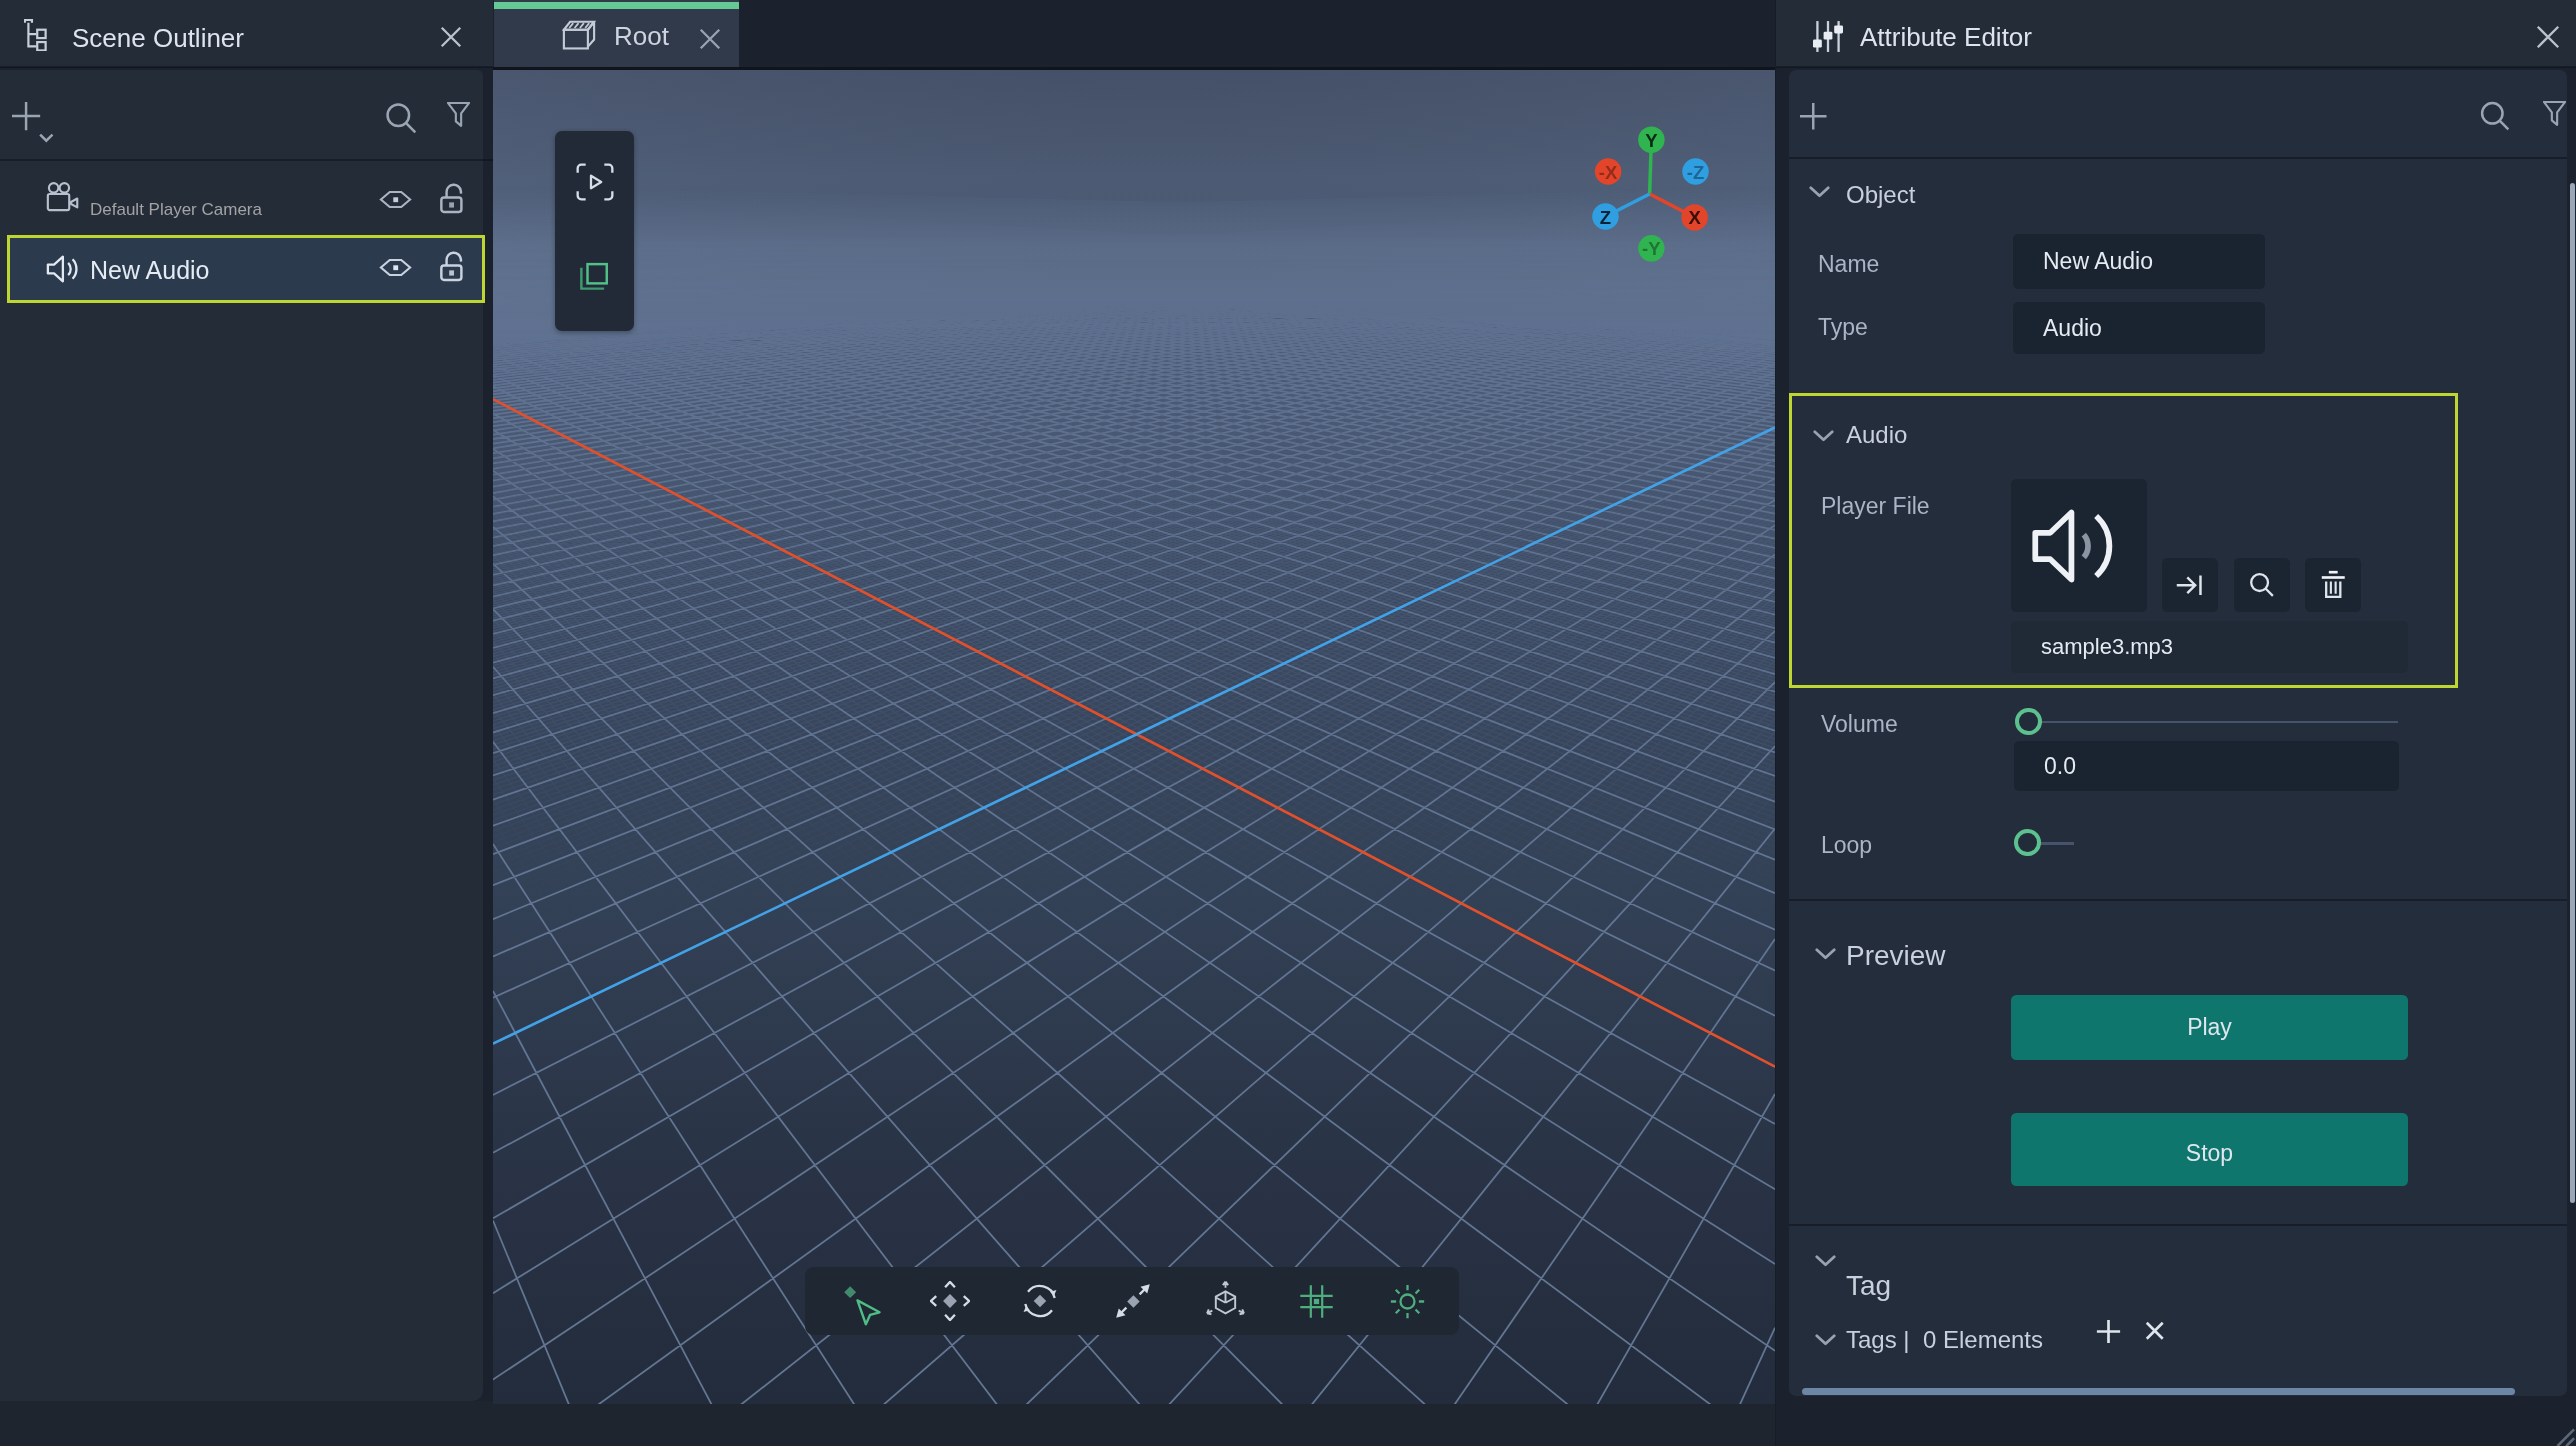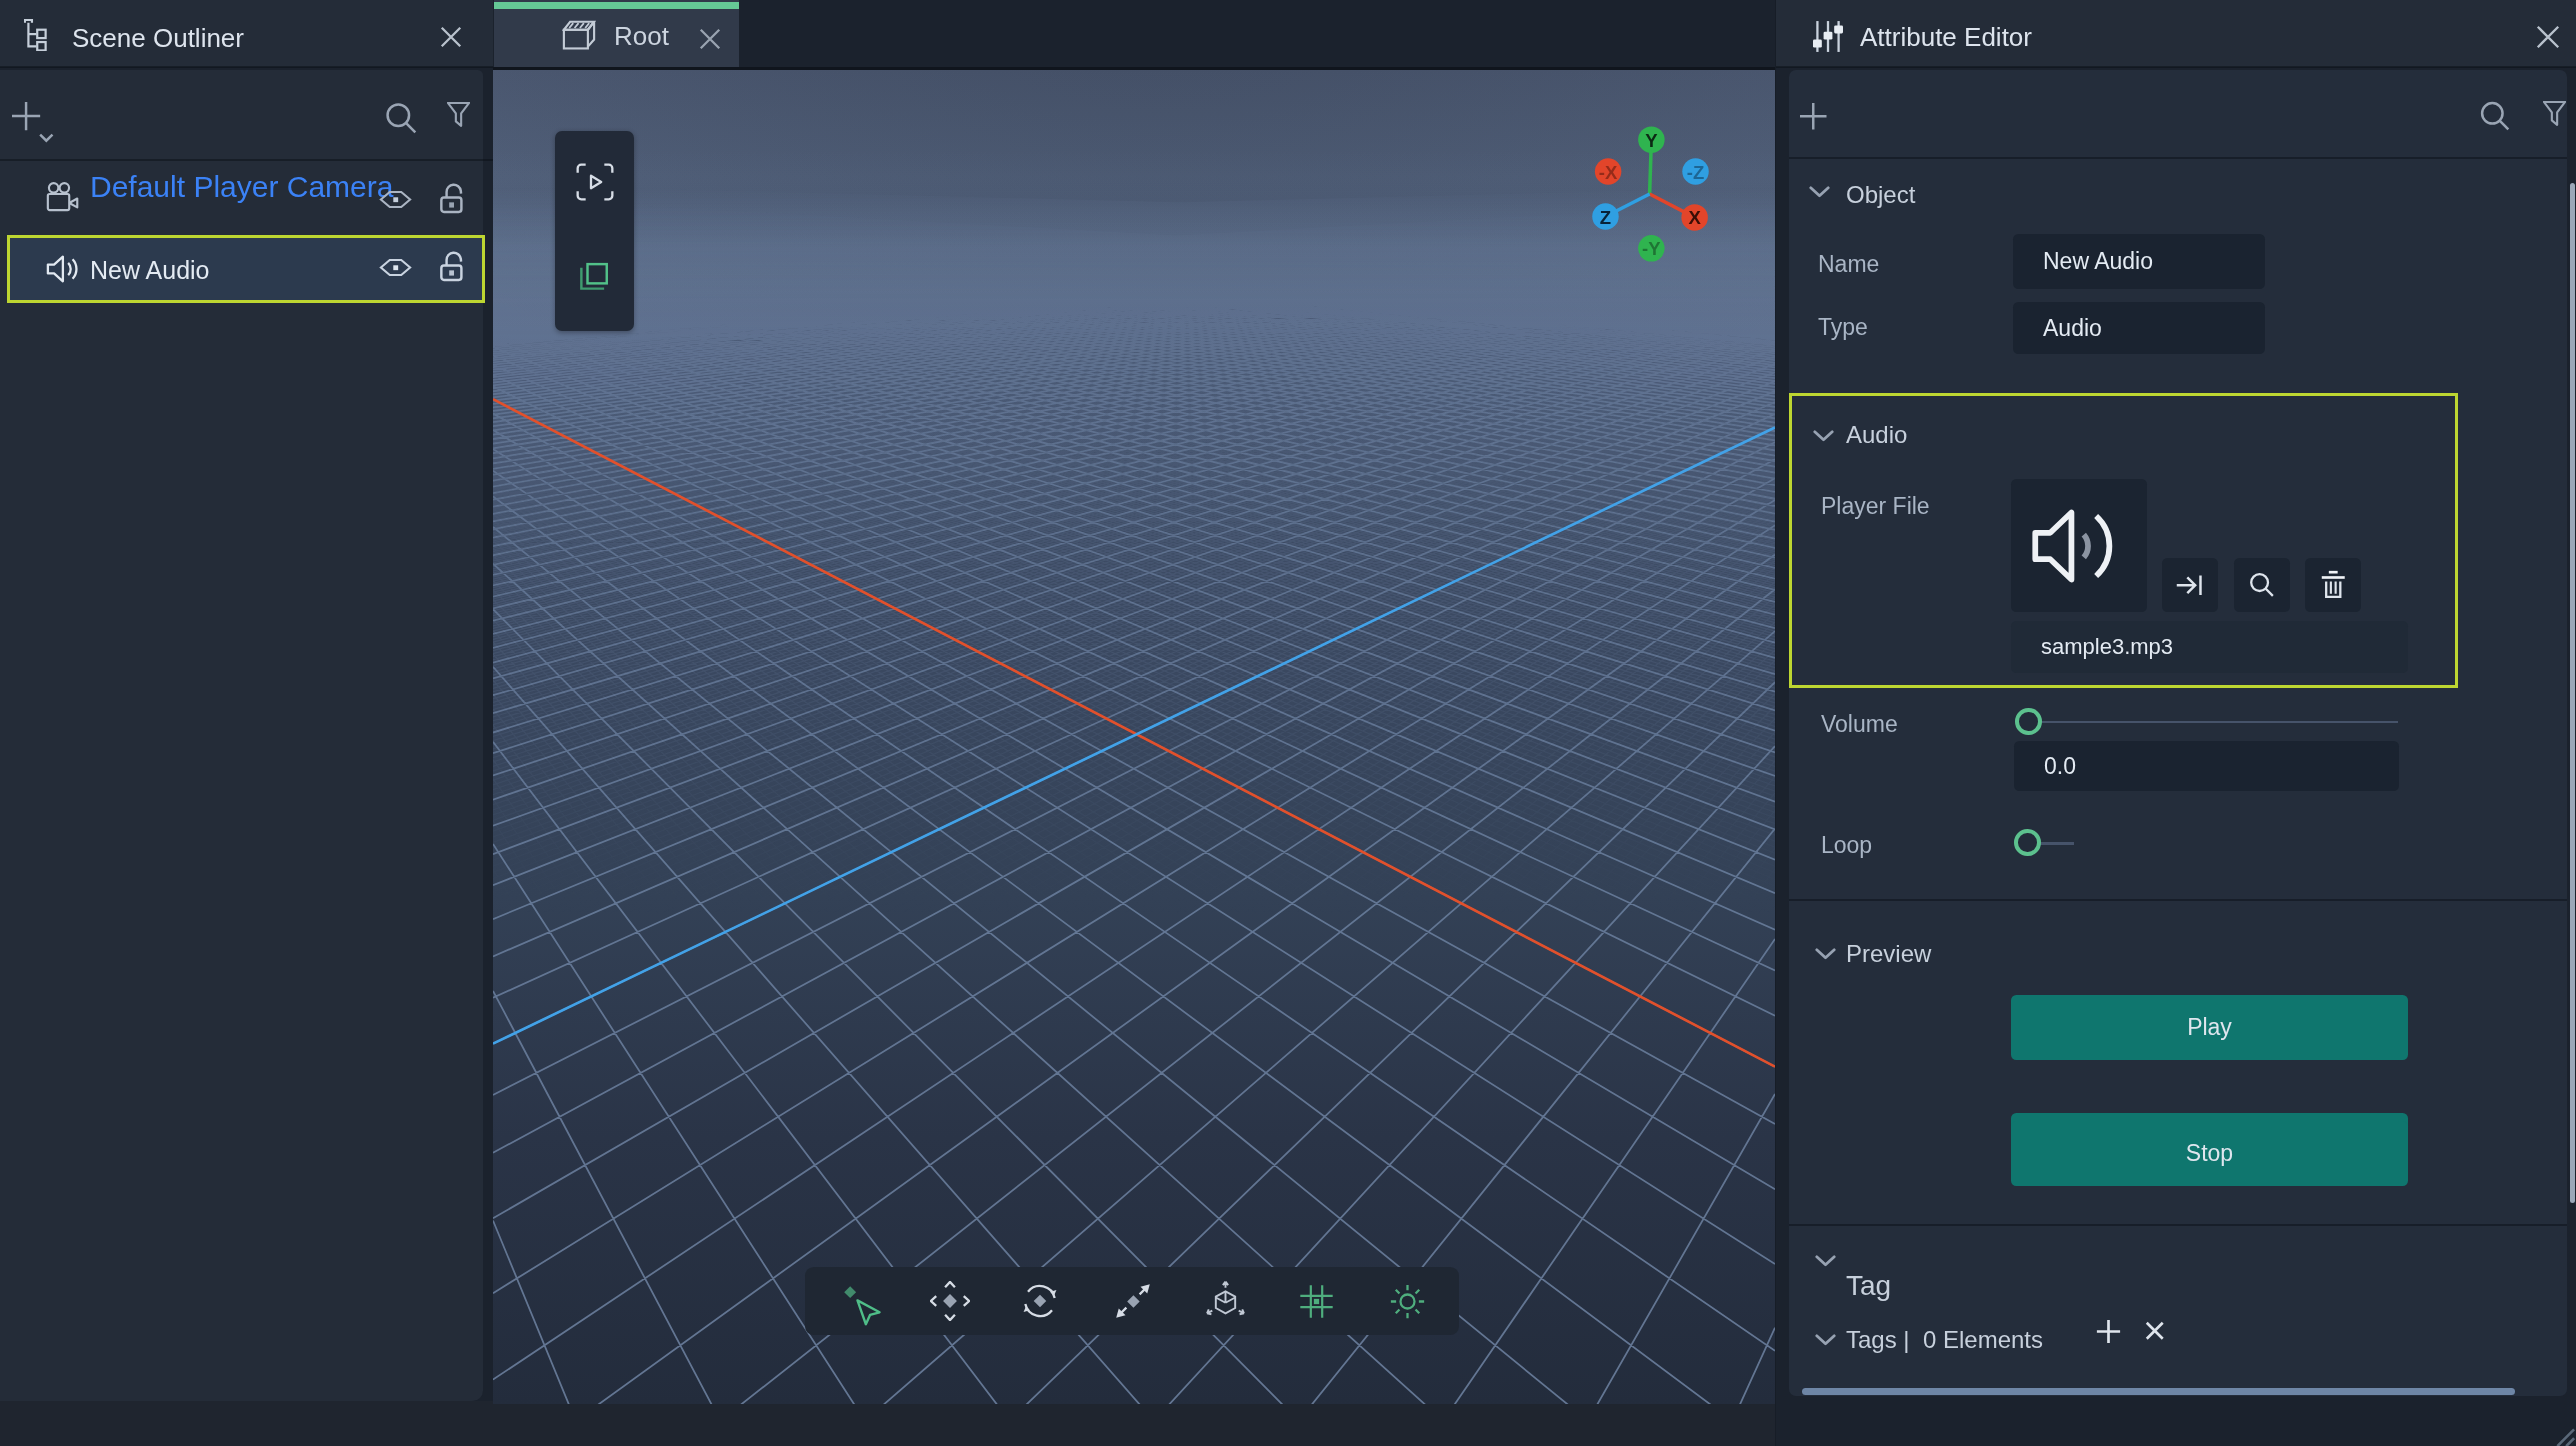--- a/index.html
+++ b/index.html
@@ -44,21 +44,21 @@
 <div class="sep" style="left:0;top:159px;width:493px"></div>
 
 <svg class="abs" style="left:46px;top:182px" width="34" height="33" viewBox="0 0 38 37">
  <g stroke="#b7c1ce" stroke-width="2.4" fill="none">
   <circle cx="8.5" cy="6.5" r="5.3"></circle>
       <circle cx="20.5" cy="6.5" r="5.3"></circle>
   <rect x="2" y="13.5" width="24" height="18" rx="2"></rect>
   <path d="M26 23.5 L35 18.5 V28.5 L26 23.5" stroke-linejoin="round"></path>
  </g>
 </svg>
-<div class="abs" style="left:90px;top:170px;color:#3b82f6;font-size:30px">Default Player Camera</div>
+<div class="abs" style="left:90px;top:200px;color:#a3a3a3;font-size:17px">Default Player Camera</div>
 
 <div class="abs" style="left:7px;top:235px;width:478px;height:68px;background:#2c3a4e;border:3.5px solid #bdd631"></div>
 <svg class="abs" style="left:46px;top:254px" width="32" height="30" viewBox="0 0 36 34">
  <g stroke="#e2e9f1" stroke-width="2.6" fill="none">
   <path d="M2 12 H9 L19 3 V31 L9 22 H2 Z" stroke-linejoin="round"></path>
   <path d="M25 10 a10 10 0 0 1 0 14"></path>
   <path d="M30 6 a16 16 0 0 1 0 22"></path>
  </g>
 </svg>
 <div class="abs val" style="left:90px;top:256px;font-size:25px">New Audio</div>
@@ -328,21 +328,21 @@
 <div class="abs inp" style="left:2014px;top:741px;width:385px;height:50px">0.0</div>
 <div class="abs lab" style="left:1821px;top:832px">Loop</div>
 <div class="abs" style="left:2027px;top:842px;width:47px;height:2.7px;background:#46536a"></div>
 <div class="abs" style="left:2014px;top:829px;width:26.5px;height:26.5px;border-radius:50%;border:4.4px solid #5cc18e;background:#222b39"></div>
 <div class="sep" style="left:1789px;top:899px;width:778px"></div>
 
 
 <svg class="abs chev" style="left:1815px;top:948px" width="21" height="12.4" viewBox="0 0 24 14">
     <path d="M2 2 l10 9 l10-9" class="chev"></path>
   </svg>
-<div class="abs hdr" style="left:1846px;top:940px;font-size:24px">Preview</div>
+<div class="abs hdr" style="left:1846px;top:940px;font-size:28px">Preview</div>
 <div class="abs btn" style="left:2011px;top:995px;width:397px;height:65px">Play</div>
 <div class="abs btn" style="left:2011px;top:1113px;width:397px;height:65px">Pause</div>
 <div class="abs btn" style="left:2011px;top:1121px;width:397px;height:65px">Stop</div>
 <div class="sep" style="left:1789px;top:1224px;width:778px"></div>
 
 
 <svg class="abs chev" style="left:1815px;top:1255px" width="21" height="12.4" viewBox="0 0 24 14">
     <path d="M2 2 l10 9 l10-9" class="chev"></path>
   </svg>
 <div class="abs hdr" style="left:1846px;top:1270px;font-size:28px">Tag</div>

